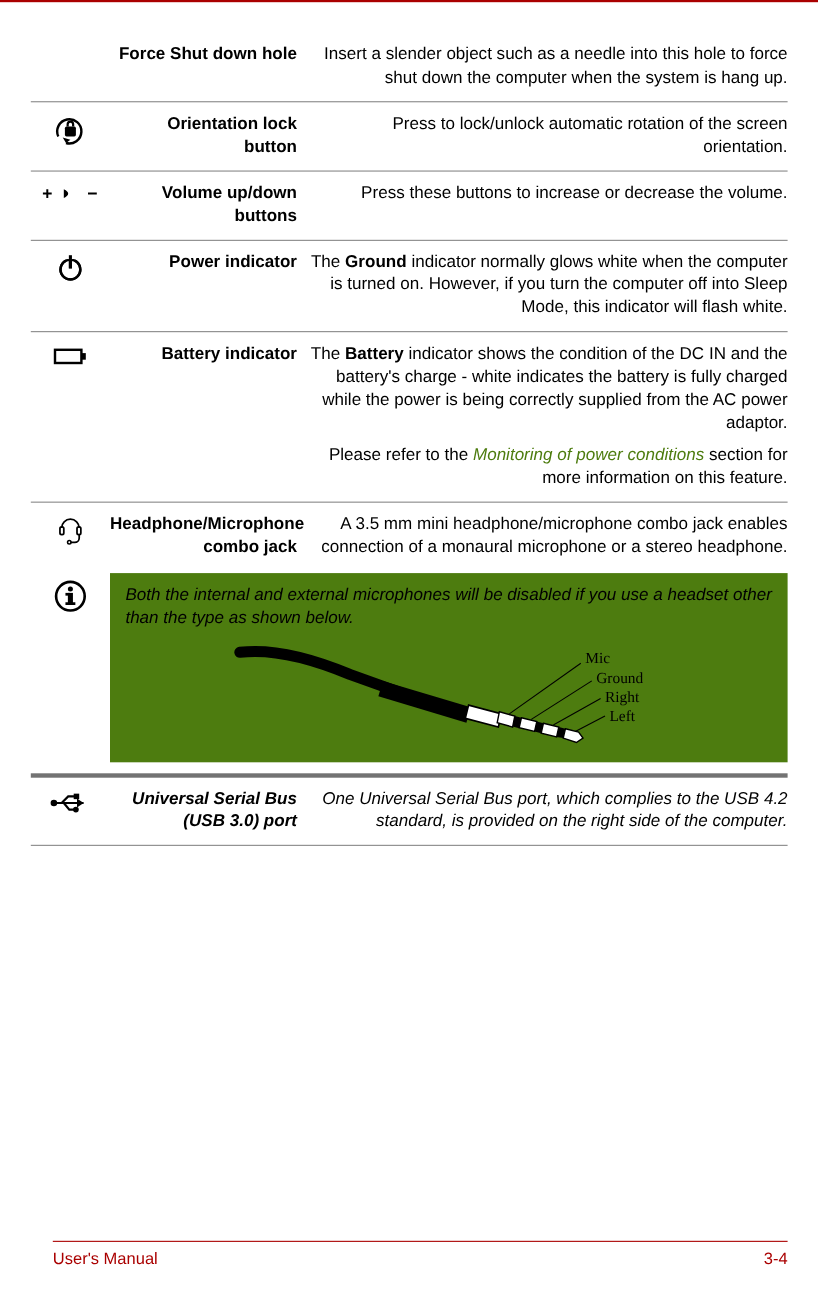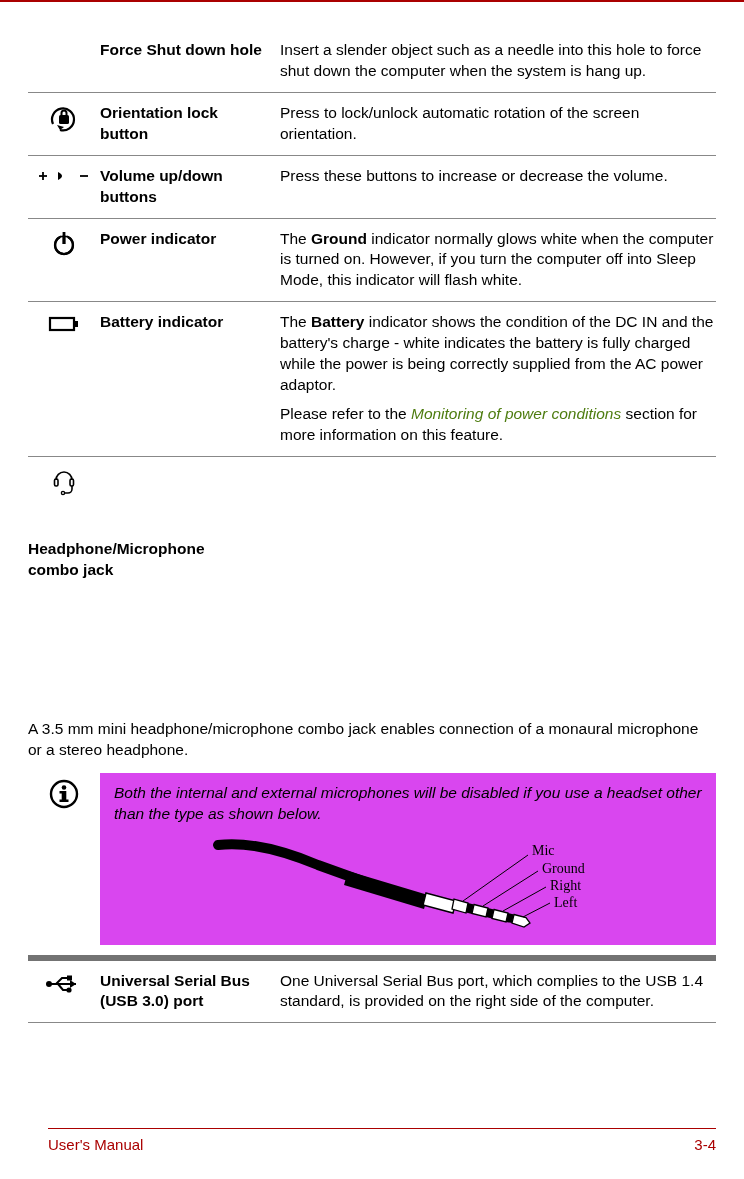--- a/index.html
+++ b/index.html
@@ -13,20 +13,21 @@
     position: relative;
     border-top: 2px solid #aa0000;
   }
   .page {
     padding: 28px 28px 0 28px;
   }
   .row {
     display: flex;
     border-bottom: 1px solid #888;
     padding: 10px 0 10px 0;
+    text-align: right;
   }
   .row.no-border { border-bottom: none; }
   .icon-col {
     width: 72px;
     flex: 0 0 72px;
     display: flex;
     align-items: flex-start;
     justify-content: center;
     padding-top: 2px;
   }
@@ -41,21 +42,21 @@
   }
   .desc-col p { margin-bottom: 8px; }
   .desc-col p:last-child { margin-bottom: 0; }
   .link { color: #4d7c0f; font-style: italic; }
   .info-block {
     display: flex;
     margin-top: 6px;
   }
   .info-body {
     flex: 1;
-    background: #d946ef;
+    background: #4d7c0f;
     padding: 10px 14px 10px 14px;
     font-style: italic;
   }
   .info-body .diagram {
     font-style: normal;
     margin-top: 10px;
     display: flex;
     justify-content: center;
   }
   .footer {
@@ -141,21 +142,21 @@
     <div class="desc-col">
       <p>
         <span>The </span><span class="bold">Battery</span><span> indicator shows the condition of the DC IN and the battery's charge - white indicates the battery is fully charged while the power is being correctly supplied from the AC power adaptor.</span>
       </p>
       <p>
         <span>Please refer to the </span><span class="link">Monitoring of power conditions</span><span> section for more information on this feature.</span>
       </p>
     </div>
   </div>
 
-  <div class="row no-border" style="padding-bottom:6px;flex-direction:column;">
+  <div class="row no-border" style="padding-bottom:6px;">
     <div class="icon-col">
       <svg width="24" height="28" viewBox="0 0 24 28">
         <path d="M4 11 a8 8 0 0 1 16 0" fill="none" stroke="#000" stroke-width="1.6"></path>
         <rect x="2.5" y="10" width="3.5" height="7" rx="1.5" fill="none" stroke="#000" stroke-width="1.6"></rect>
         <rect x="18" y="10" width="3.5" height="7" rx="1.5" fill="none" stroke="#000" stroke-width="1.6"></rect>
         <path d="M20 17 v3 a4 4 0 0 1 -4 4 h-4" fill="none" stroke="#000" stroke-width="1.6"></path>
         <circle cx="11" cy="24" r="1.6" fill="none" stroke="#000" stroke-width="1.4"></circle>
       </svg>
     </div>
     <div class="label-col">Headphone/Microphone combo jack</div>
@@ -197,35 +198,35 @@
           <line x1="325" y1="82" x2="352" y2="68" stroke="#000" stroke-width="1"></line>
           <text x="334" y="20">Mic</text>
           <text x="344" y="38">Ground</text>
           <text x="352" y="55">Right</text>
           <text x="356" y="72">Left</text>
         </svg>
       </div>
     </div>
   </div>
 
-  <div class="row" style="border-top:6px solid #737373; margin-top:10px;">
+  <div class="row" style="border-top:4px solid #737373; margin-top:10px;font-style:italic;">
     <div class="icon-col">
       <svg width="40" height="22" viewBox="0 0 40 22">
         <circle cx="5" cy="11" r="3" fill="#000"></circle>
         <line x1="5" y1="11" x2="32" y2="11" stroke="#000" stroke-width="2"></line>
         <path d="M32 11 l-6 -4 v8 z" fill="#000"></path>
         <path d="M12 11 l6 -6 h6" fill="none" stroke="#000" stroke-width="2"></path>
         <rect x="23" y="2.5" width="5" height="5" fill="#000"></rect>
         <path d="M14 11 l5 6 h5" fill="none" stroke="#000" stroke-width="2"></path>
         <circle cx="25" cy="17" r="2.6" fill="#000"></circle>
       </svg>
     </div>
     <div class="label-col">Universal Serial Bus (USB 3.0) port</div>
     <div class="desc-col">
-      <p>One Universal Serial Bus port, which complies to the USB 1.4 standard, is provided on the right side of the computer.</p>
+      <p>One Universal Serial Bus port, which complies to the USB 4.2 standard, is provided on the right side of the computer.</p>
     </div>
   </div>
 
 </div>
 
 <div class="footer">
   <span>User's Manual</span>
   <span>3-4</span>
 </div>
 

